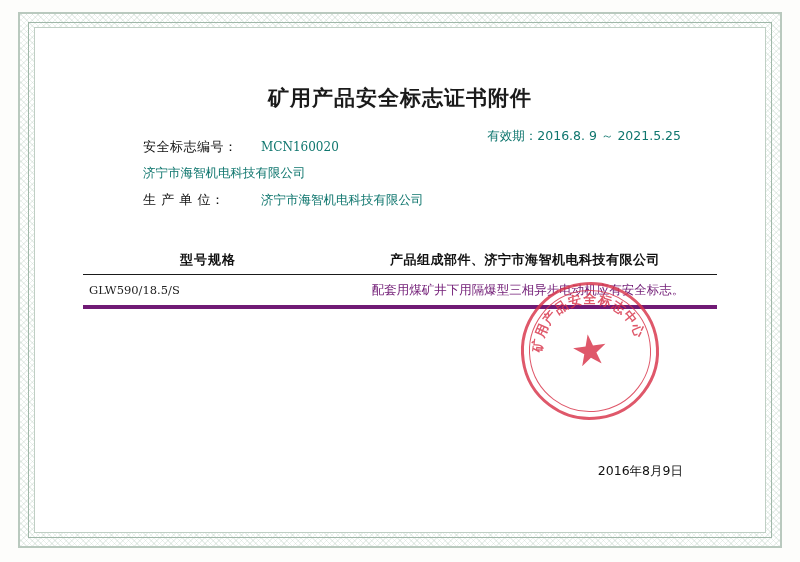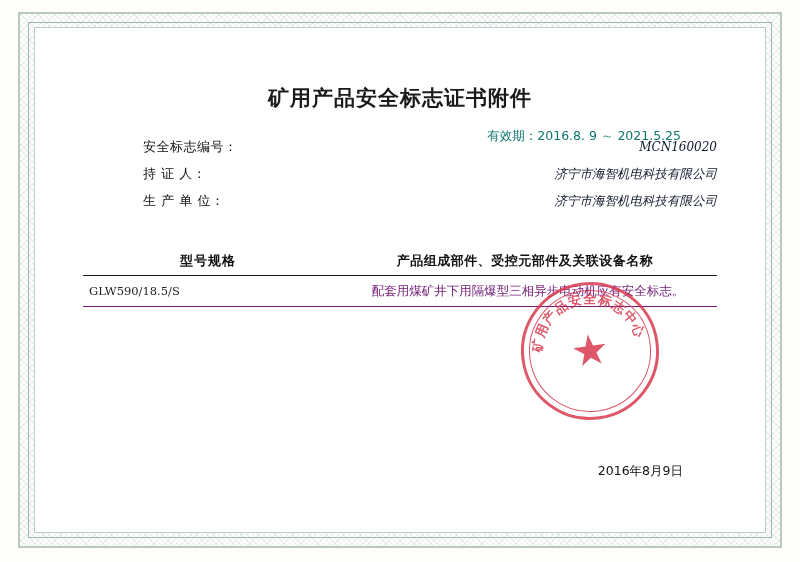--- a/index.html
+++ b/index.html
@@ -79,32 +79,30 @@
     margin-left: 60px;
     margin-top: 6px;
   }
   .field-row {
     display: flex;
     align-items: baseline;
     margin-bottom: 9px;
     font-family: "DejaVu Sans", sans-serif;
     font-size: 13px;
     color: #111;
-    justify-content: space-between;
   }
   .field-label {
     width: 118px;
     letter-spacing: 0.5px;
     white-space: nowrap;
   }
   .field-value {
     font-size: 12.5px;
-    color: #0f172a;
+    color: #0f766e;
     white-space: nowrap;
-    font-style: italic;
   }
   .field-value.mono {
     font-family: "DejaVu Serif", serif;
     font-size: 12px;
   }
   .table {
     margin-top: 18px;
   }
   .table-head {
     display: flex;
@@ -128,21 +126,21 @@
     font-family: "DejaVu Sans", sans-serif;
     font-size: 13px;
     font-weight: bold;
     color: #111;
     letter-spacing: 0.5px;
   }
   .table-row {
     display: flex;
     align-items: center;
     min-height: 30px;
-    border-bottom: 1px solid #701a75;
+    border-bottom: 4px solid #701a75;
   }
   .td-model {
     width: 250px;
     padding-left: 6px;
     font-family: "DejaVu Serif", serif;
     font-size: 11.5px;
     color: #222;
   }
   .td-parts {
     flex: 1;
@@ -224,36 +222,35 @@
         </div>
 
         <div class="fields">
 
           <div class="field-row">
             <div class="field-label">安全标志编号：</div>
             <div class="field-value mono">MCN160020</div>
           </div>
 
           <div class="field-row">
-            <div class="field-label">持  证  人：</div>
             <div class="field-value">济宁市海智机电科技有限公司</div>
           </div>
 
           <div class="field-row">
             <div class="field-label">生 产 单 位：</div>
             <div class="field-value">济宁市海智机电科技有限公司</div>
           </div>
 
 
         </div>
 
         <div class="table">
           <div class="table-head">
             <div class="th-model">型号规格</div>
-            <div class="th-parts">产品组成部件、受控元部件及关联设备名称</div>
+            <div class="th-parts">产品组成部件、济宁市海智机电科技有限公司</div>
           </div>
           <div class="table-row">
             <div class="td-model">GLW590/18.5/S</div>
             <div class="td-parts">配套用煤矿井下用隔爆型三相异步电动机应有安全标志。</div>
           </div>
         </div>
 
         <div class="seal">
           <div class="seal-inner"></div>
           <div class="seal-star"></div>

